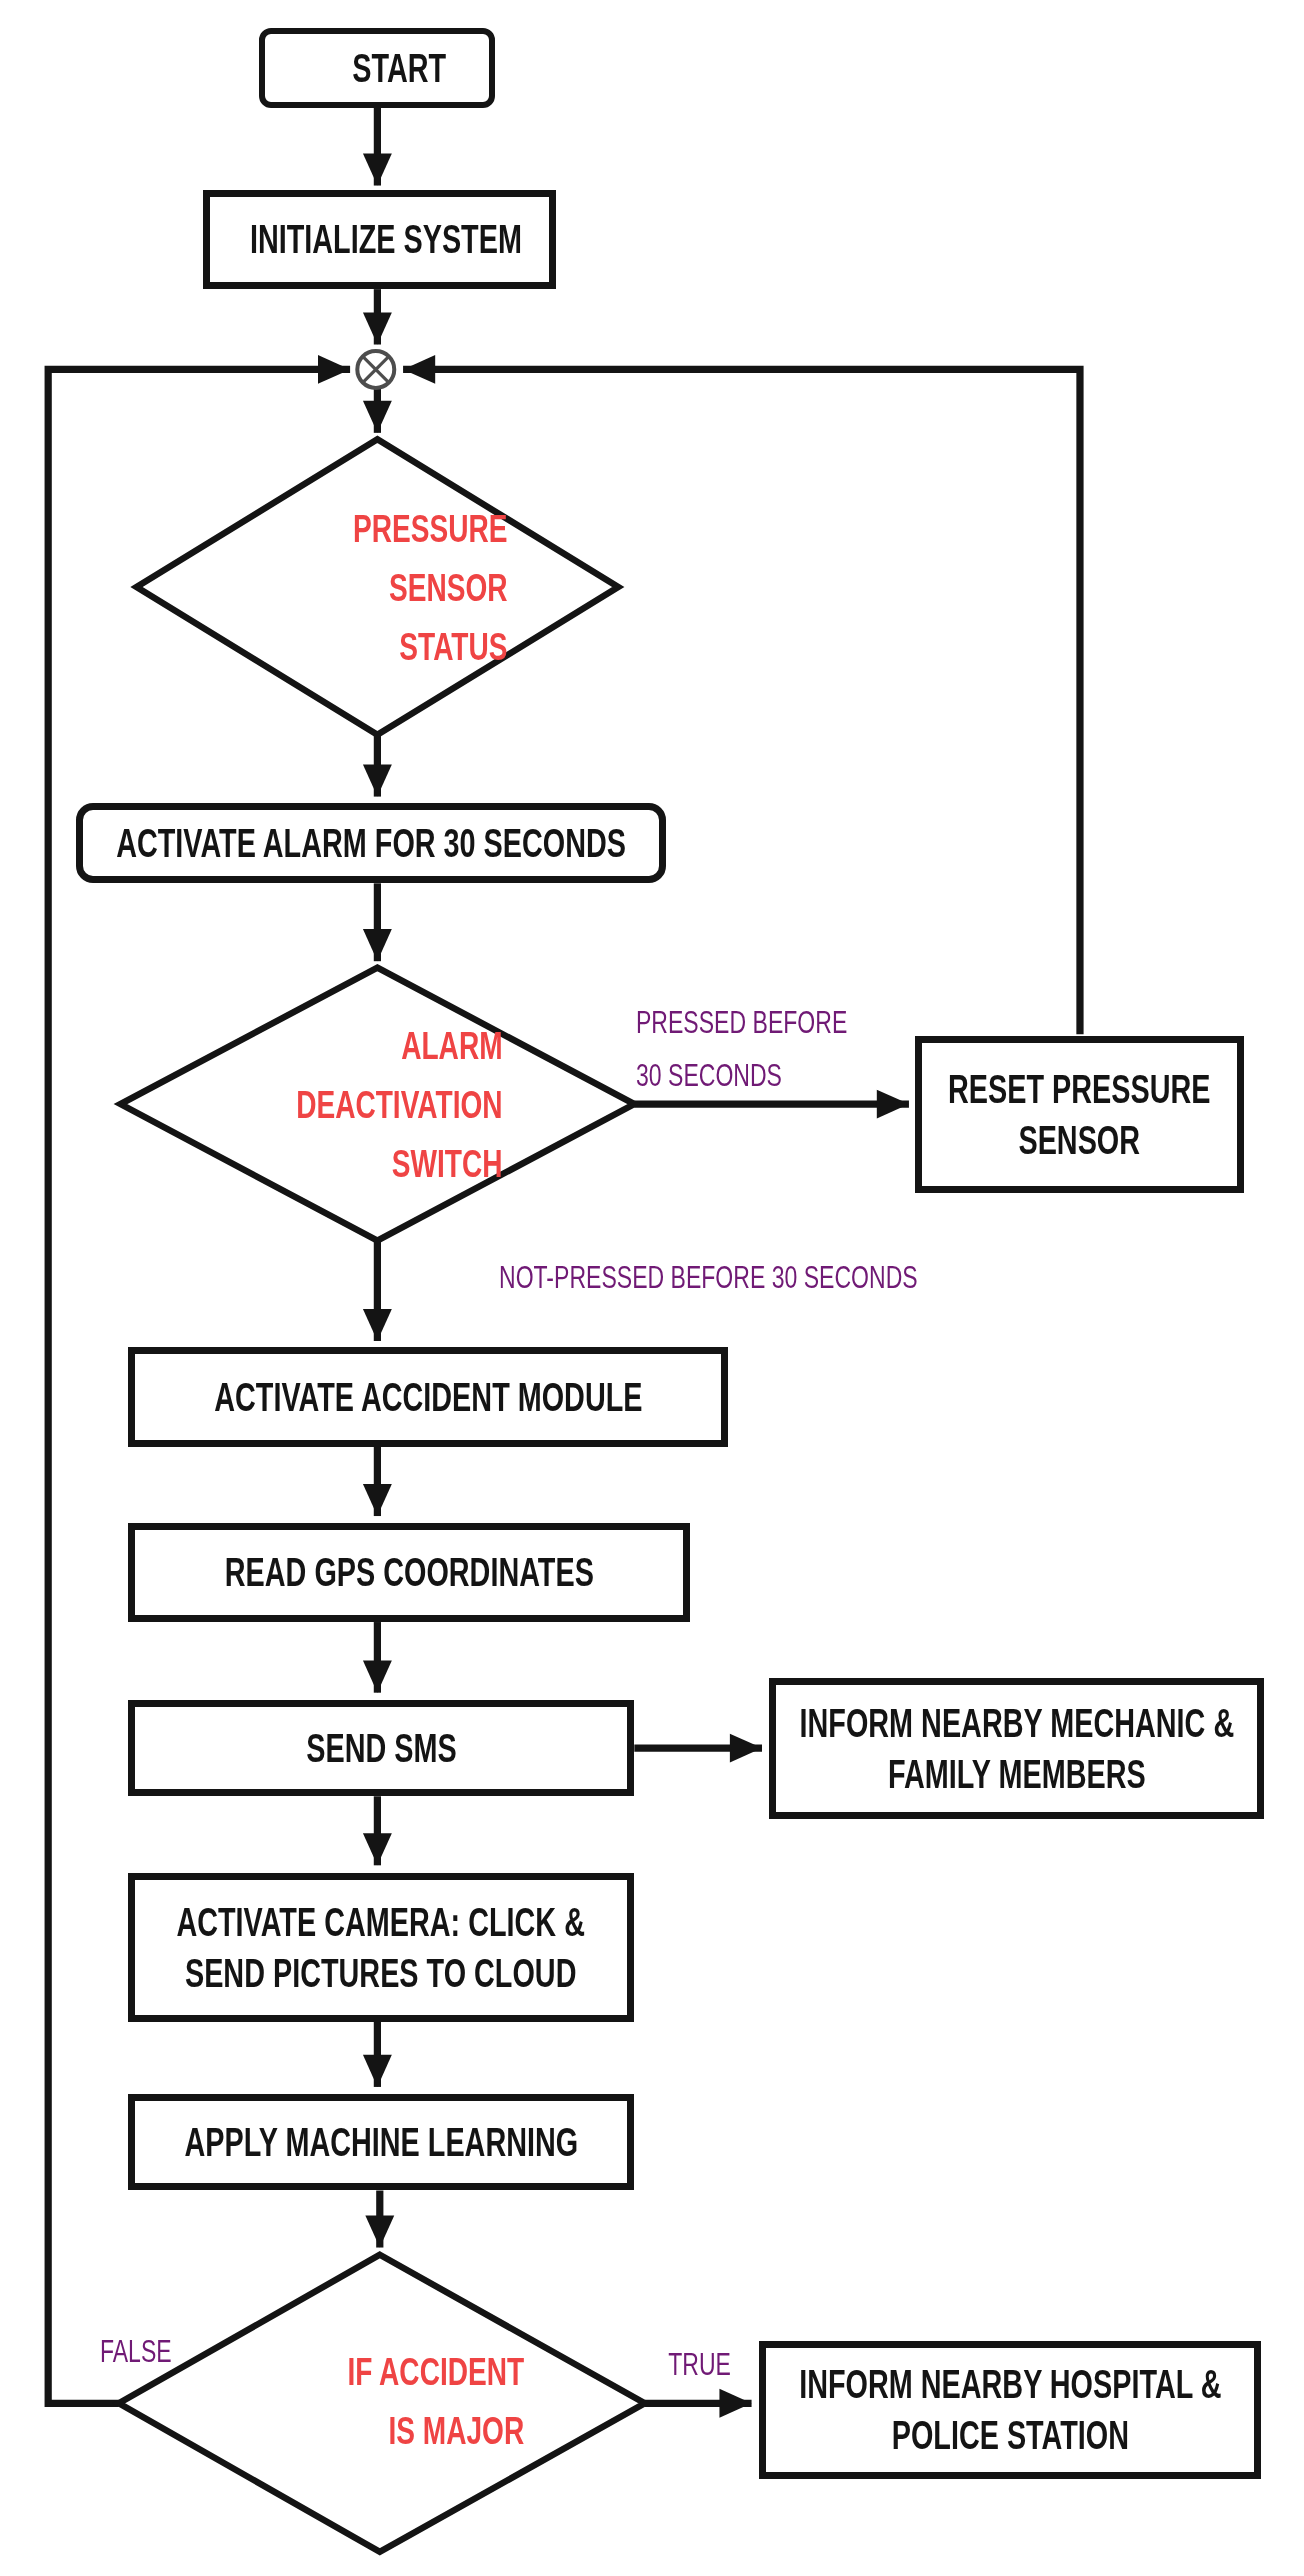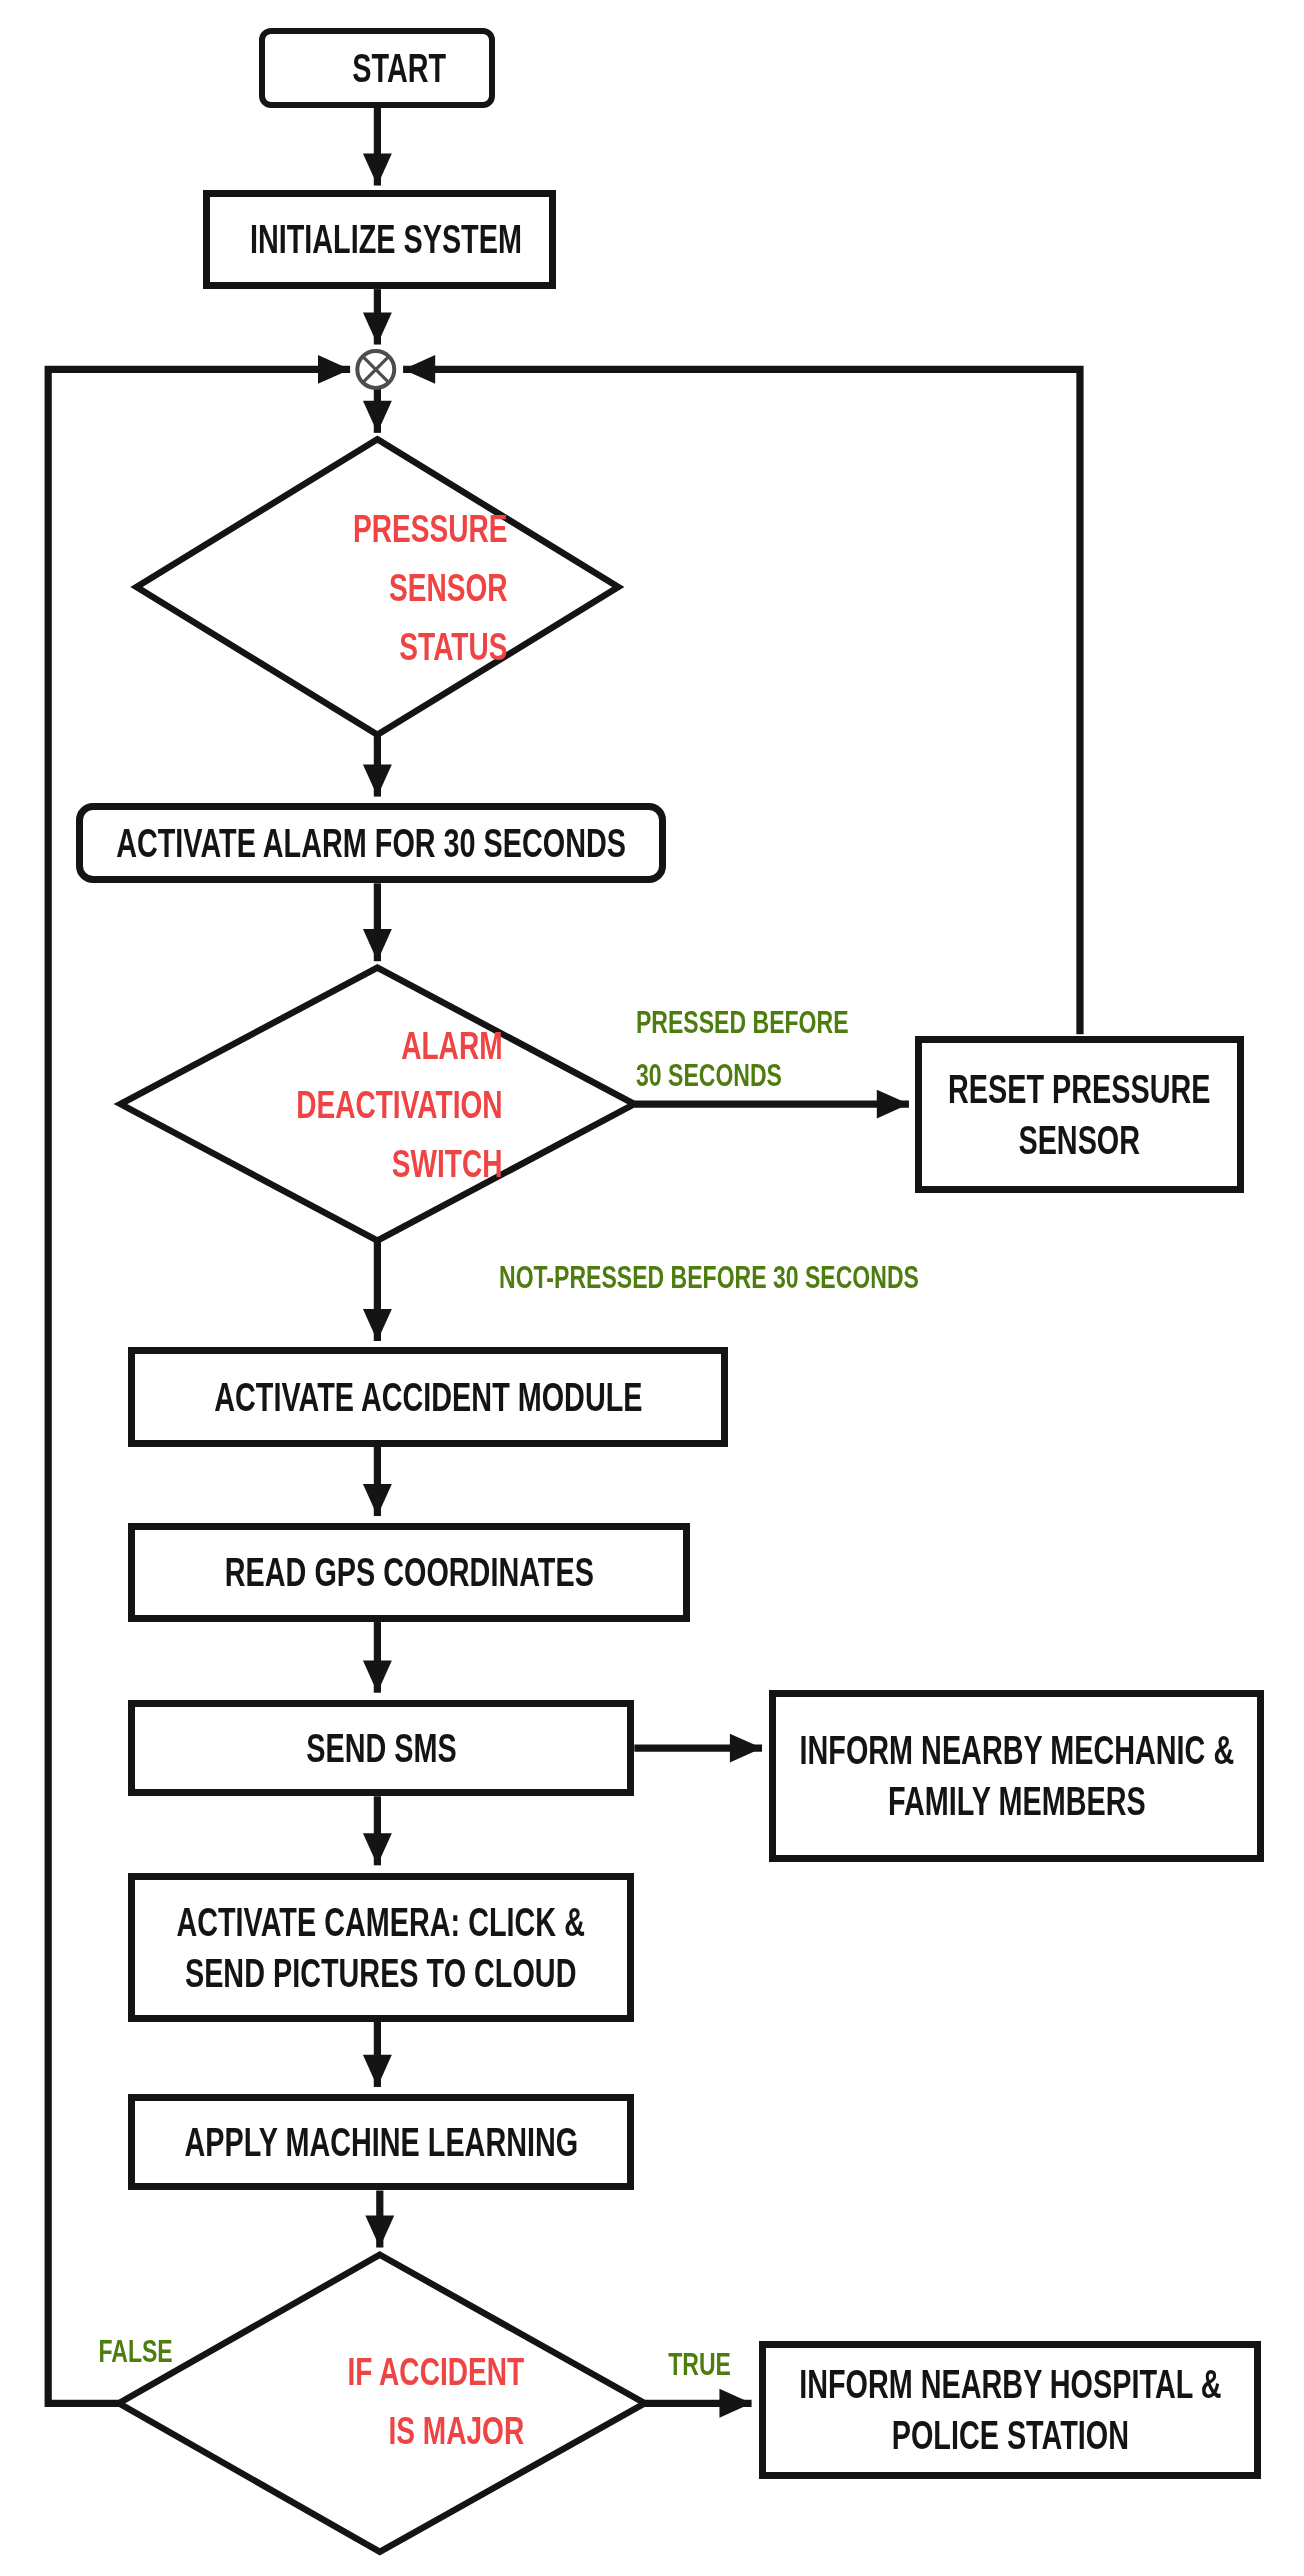--- a/index.html
+++ b/index.html
@@ -11,21 +11,21 @@
     display:flex;align-items:center;justify-content:center;text-align:center;
     color:#141414;font-weight:bold;
   }
   .terminator{border-radius:12px;border-width:6.4px;padding-left:44px;}
   .tx{display:inline-block;transform:scaleX(0.72);transform-origin:center center;white-space:nowrap;}
   .tx-left{display:inline-block;transform:scaleX(0.72);transform-origin:left center;white-space:nowrap;}
   .ln{display:block;}
   .node .tx{font-size:40px;line-height:51px;letter-spacing:0px;}
   .dlabel{position:absolute;text-align:right;color:#ef4444;font-weight:bold;}
   .dlabel .tx{font-size:39px;line-height:59px;}
-  .elabel{position:absolute;color:#4d7c0f;font-weight:bold;}
+  .elabel{position:absolute;color:#701a75;font-weight:normal;}
   .elabel .tx,.elabel .tx-left{font-size:32px;line-height:53px;}
   .center{display:flex;align-items:center;justify-content:center;}
 </style>
 </head>
 <body>
 
 <div id="stage">
 
   <svg id="wires" width="1304" height="2576" viewBox="0 0 1624 3208">
     <defs>
@@ -113,21 +113,21 @@
   </div>
 
   <div class="node" style="left:128px;top:1523px;width:562px;height:99px;justify-content:center;">
     <span class="tx">READ GPS COORDINATES</span>
   </div>
 
   <div class="node" style="left:128px;top:1700px;width:506px;height:96px;">
     <span class="tx">SEND SMS</span>
   </div>
 
-  <div class="node" style="left:769px;top:1678px;width:495px;height:172px;margin-top:12px;">
+  <div class="node" style="left:769px;top:1678px;width:495px;height:141px;">
     <span class="tx">
       <span class="ln">INFORM NEARBY MECHANIC &amp;</span>
       <span class="ln">FAMILY MEMBERS</span>
     </span>
   </div>
 
   <div class="node" style="left:128px;top:1873px;width:506px;height:149px;">
     <span class="tx">
       <span class="ln">ACTIVATE CAMERA: CLICK &amp;</span>
       <span class="ln">SEND PICTURES TO CLOUD</span>

